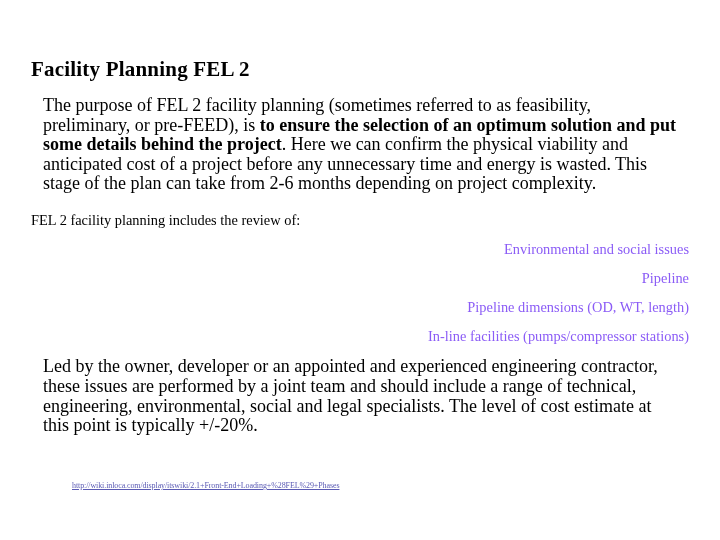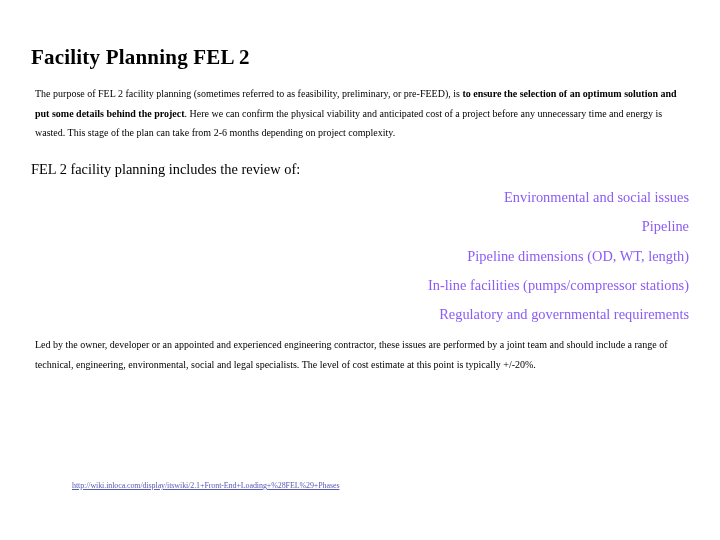--- a/index.html
+++ b/index.html
@@ -13,38 +13,38 @@
     font-family: "Liberation Serif", "DejaVu Serif", serif;
     color: #000000;
     overflow: hidden;
   }
 
   .slide {
     position: relative;
     width: 720px;
     height: 468px;
     box-sizing: border-box;
-    padding: 44px 31px 0 31px;
+    padding: 56px 31px 0 31px;
   }
 
   .slide-title {
     font-family: "Liberation Serif", "DejaVu Serif", serif;
     font-size: 21px;
     font-weight: bold;
     line-height: 26px;
     letter-spacing: 0.2px;
     margin: 0 0 14px 0;
     color: #000000;
   }
 
   .body-text {
     font-family: "Liberation Serif", "DejaVu Serif", serif;
-    font-size: 10px;
+    font-size: 18px;
     line-height: 19.6px;
-    margin: 4px;
+    margin: 12px;
     color: #000000;
     max-width: 652px;
     text-align: left;
   }
 
   .body-text.intro {
     margin-bottom: 17px;
   }
 
   .body-text b {
@@ -104,21 +104,20 @@
 
   <p class="body-text intro"><span>The purpose of FEL 2 facility planning (sometimes referred to as feasibility, preliminary, or pre-FEED), is </span><b>to ensure the selection of an optimum solution and put some details behind the project</b><span>. Here we can confirm the physical viability and anticipated cost of a project before any unnecessary time and energy is wasted. This stage of the plan can take from 2-6 months depending on project complexity.</span></p>
 
   <p class="lead-in">FEL 2 facility planning includes the review of:</p>
 
   <ul class="review-list">
     <li>Environmental and social issues</li>
     <li>Pipeline</li>
     <li>Pipeline dimensions (OD, WT, length)</li>
     <li>In-line facilities (pumps/compressor stations)</li>
-    <li>Regulatory and governmental requirements</li>
   </ul>
 
   <p class="body-text closing">Led by the owner, developer or an appointed and experienced engineering contractor, these issues are performed by a joint team and should include a range of technical, engineering, environmental, social and legal specialists. The level of cost estimate at this point is typically +/-20%.</p>
 
   <div class="link-row">
     <a class="source-link" href="#" style="color: rgb(90, 90, 180);">http://wiki.inloca.com/display/itswiki/2.1+Front-End+Loading+%28FEL%29+Phases</a>
   </div>
 
 </div>
 

